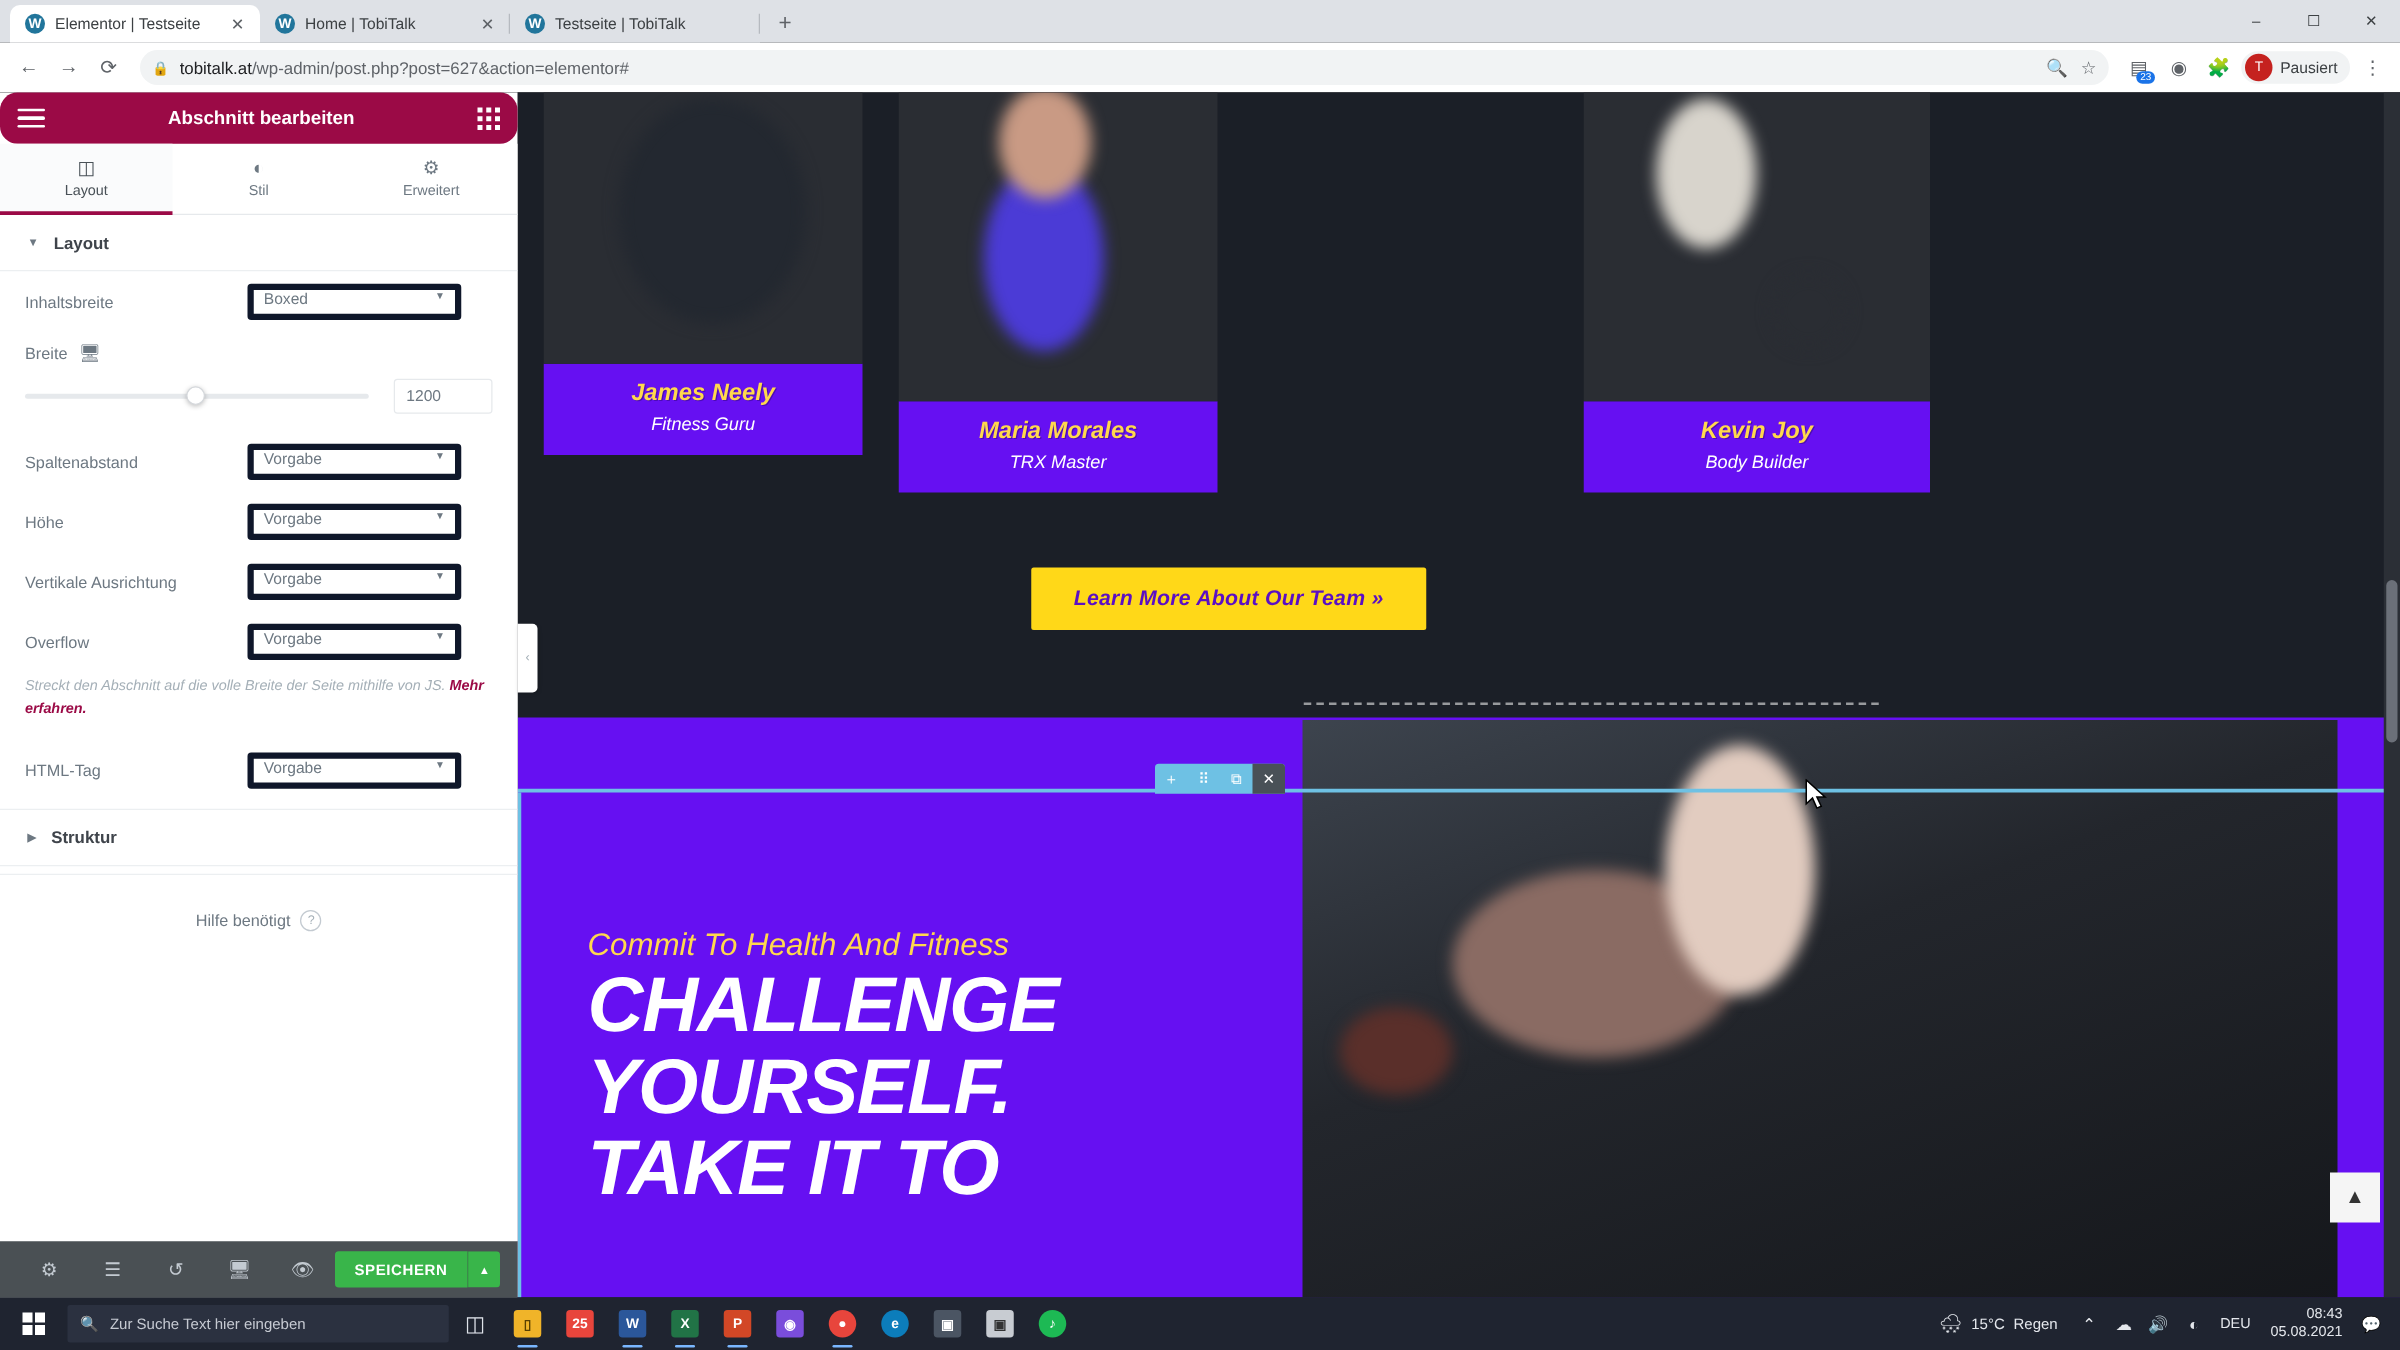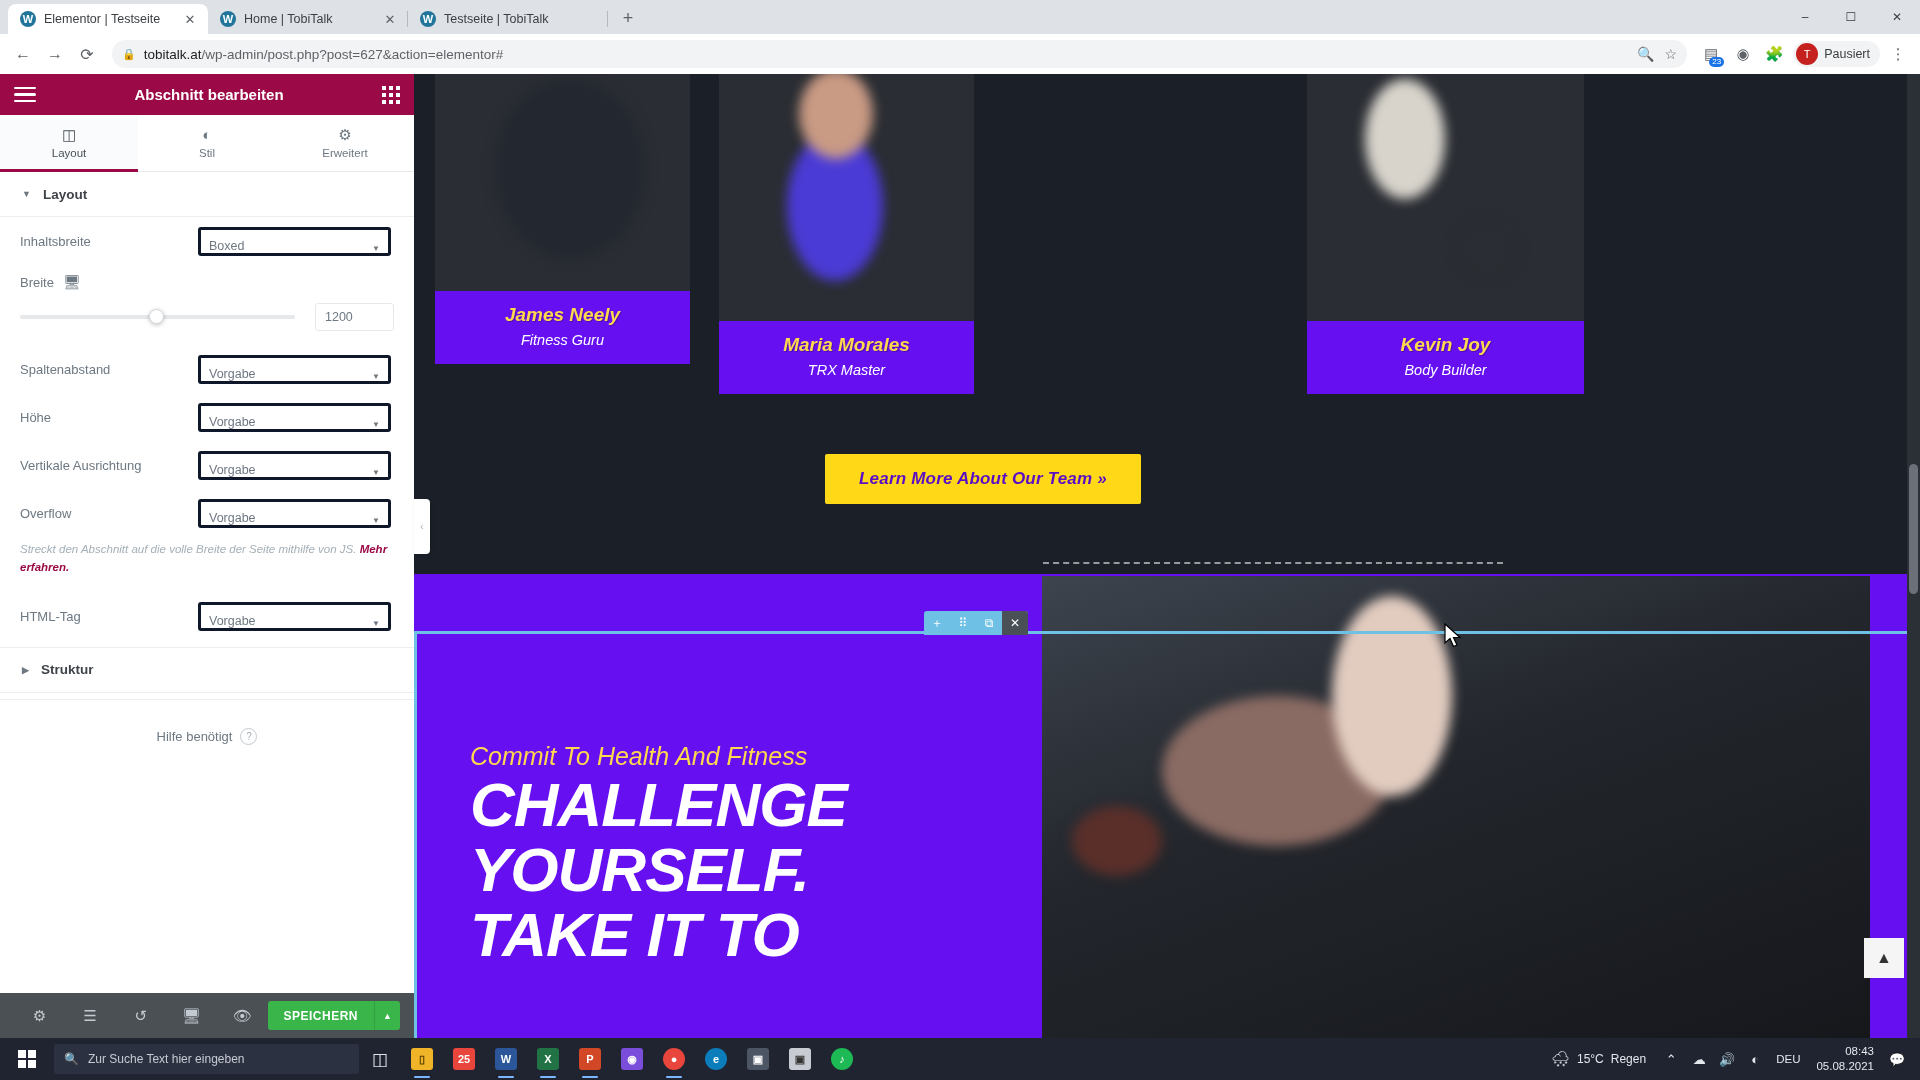--- a/index.html
+++ b/index.html
@@ -44,43 +44,43 @@
      padding:2px 10px 2px 3px; font-size:12.5px; color:#3c4043; }
   .profile .av { width:22px; height:22px; border-radius:50%; background:#c5221f; color:#fff;
      display:flex; align-items:center; justify-content:center; font-size:11px; }
 
   
   .page { flex:1; display:flex; position:relative; background:#1e2229; }
 
   
   .panel { width:414px; background:#fff; display:flex; flex-direction:column; position:relative; z-index:30;}
   .p-head { height:41px; background:#9b0a46; display:flex; align-items:center; padding:0 14px;
-     color:#fff; position:relative; }
+     color:#fff; position:relative;border-radius:14px; }
   .p-head .burger { width:22px; display:flex; flex-direction:column; gap:4px; }
   .p-head .burger i { display:block; height:2.5px; background:#fff; border-radius:2px; }
   .p-head .ptitle { flex:1; text-align:center; font-size:15px; font-weight:600; }
   .p-head .grid9 { display:grid; grid-template-columns:repeat(3,4px); gap:3px; }
   .p-head .grid9 i { width:4px; height:4px; background:#fff; }
 
   .p-tabs { height:57px; display:flex; background:#fff; border-bottom:1px solid #e6e9ec; }
   .p-tab { flex:1; display:flex; flex-direction:column; align-items:center; justify-content:center;
      gap:5px; font-size:11.5px; color:#6d7882; position:relative; }
   .p-tab.active { background:#fafbfc; color:#495157; }
   .p-tab.active::after { content:""; position:absolute; bottom:-1px; left:0; right:0; height:3px; background:#9b0a46; }
   .p-tab .ic { font-size:15px; line-height:1; }
 
   .p-body { flex:1; overflow:hidden; background:#fff; }
   .sec-head { height:45px; display:flex; align-items:center; gap:12px; padding:0 22px;
      border-bottom:1px solid #eceff1; font-size:13.5px; font-weight:bold; color:#3f444b; }
   .sec-head .caret { font-size:9px; color:#6d7882; }
   .ctrl { display:flex; align-items:center; padding:0 20px; min-height:48px; }
   .ctrl .lbl { width:178px; font-size:13px; color:#6d7882; display:flex; align-items:center; gap:9px; }
   .ctrl .fld { flex:1; }
-  .sel { width:193px; height:29px; border:3px solid #0f172a; border-radius:3px; background:#fff;
-     display:flex; align-items:flex-end; padding:0 8px; font-size:12.5px; color:#6d7882; position:relative; }
+  .sel { width:171px; height:29px; border:5px solid #0f172a; border-radius:3px; background:#fff;
+     display:flex; align-items:flex-start; padding:0 8px; font-size:12.5px; color:#6d7882; position:relative; }
   .sel .cv { position:absolute; right:8px; font-size:8px; color:#6d7882; }
   .slider-row { display:flex; align-items:center; padding:4px 20px 14px 20px; gap:0; }
   .track { flex:1; height:4px; background:#e6e9ec; border-radius:3px; position:relative; margin-right:20px; }
   .knob { position:absolute; top:-6px; left:47%; width:15px; height:15px; border-radius:50%;
      background:#fff; border:1px solid #d5d8dc; box-shadow:0 1px 4px rgba(0,0,0,.25); }
   .numbox { width:79px; height:28px; border:1px solid #e6e9ec; border-radius:3px;
      display:flex; align-items:center; padding:0 9px; font-size:12.5px; color:#6d7882; }
   .togglewrap { display:flex; }
   .toggle { width:56px; height:21px; border-radius:3px; background:#e6e9ec; display:flex;
      align-items:center; justify-content:flex-end; padding-right:7px; font-size:8.5px; color:#a4afb7;
@@ -398,21 +398,21 @@
             <div class="blob" style="width:96px;height:150px;left:68px;top:62px;background:#4b3bd6;"></div>
             <div class="blob" style="width:74px;height:90px;left:80px;top:0;background:#c99a84;"></div>
           </div>
           <div class="cap">
             <div class="nm">Maria Morales</div>
             <div class="rl">TRX Master</div>
           </div>
         </div>
 
 
-        <div class="tcard" style="left:880px; width:290px;">
+        <div class="tcard" style="left:840px; width:290px;">
           <div class="photo ph-d" style="height:252px">
             <div class="blob" style="width:80px;height:120px;left:58px;top:10px;background:#d8d4cc;"></div>
             <div class="blob" style="width:60px;height:60px;left:150px;top:150px;background:#2a2d33;"></div>
           </div>
           <div class="cap">
             <div class="nm">Kevin Joy</div>
             <div class="rl">Body Builder</div>
           </div>
         </div>
       </div>

